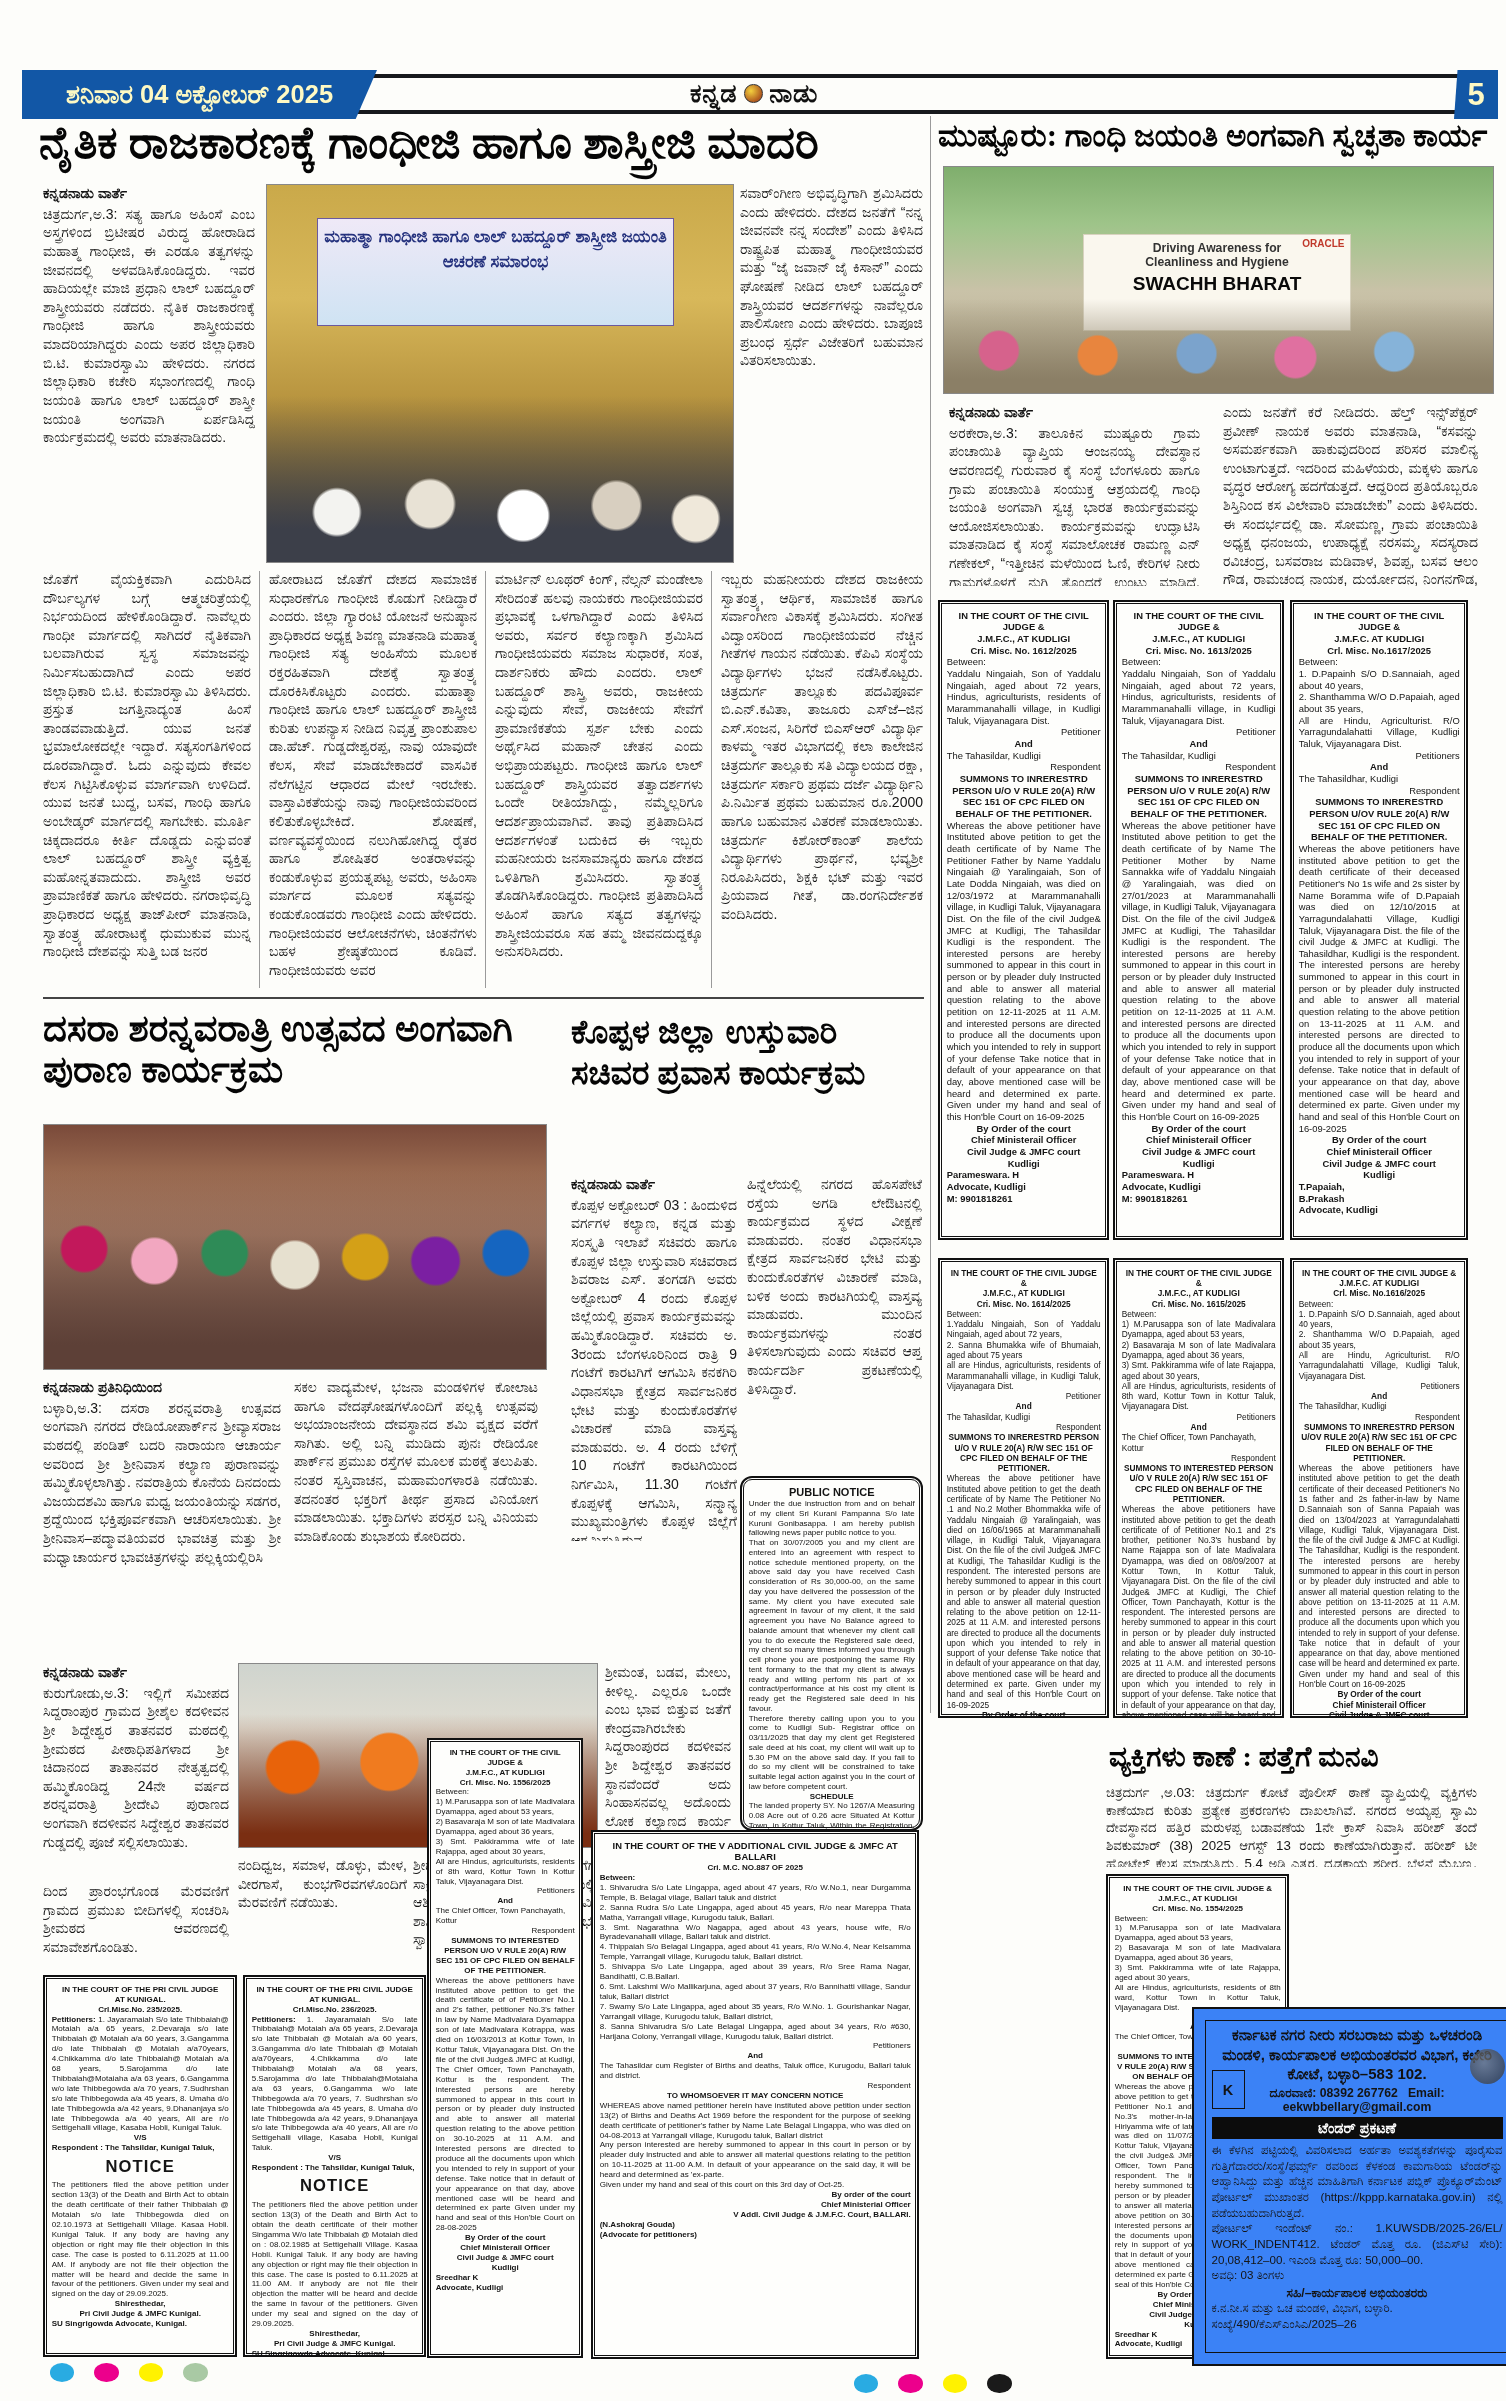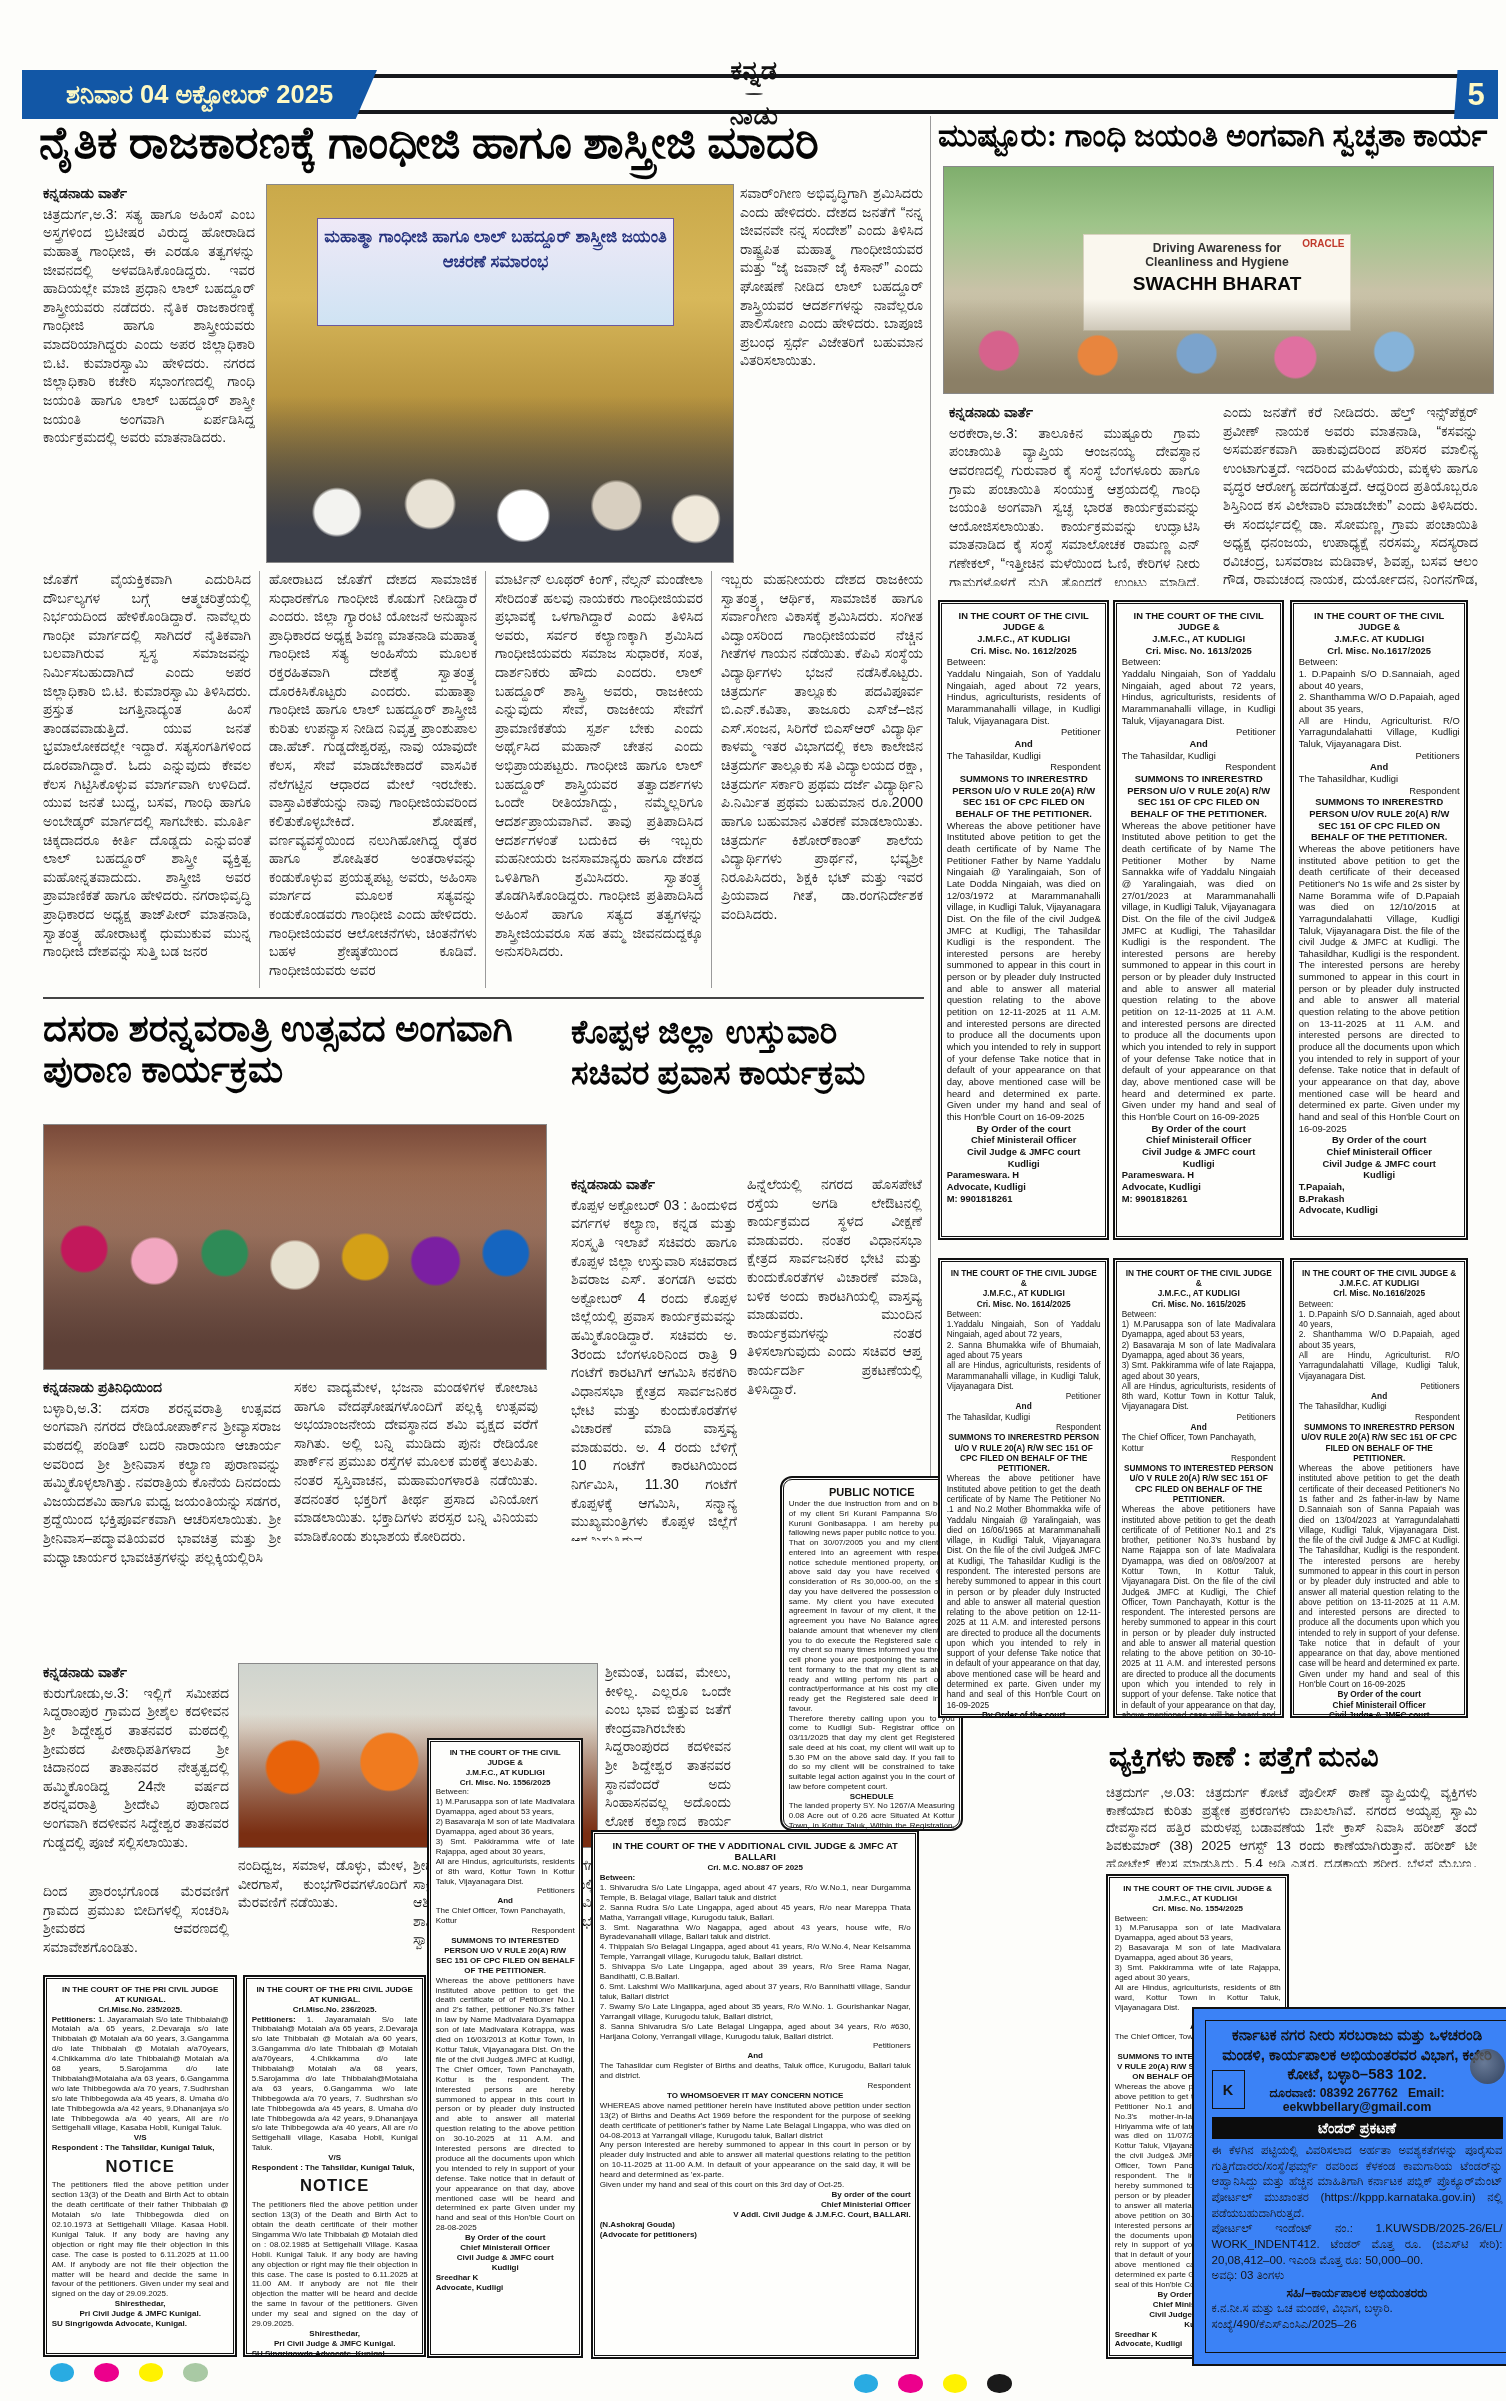--- a/index.html
+++ b/index.html
@@ -1,18 +1,18 @@
 <!DOCTYPE html>
 <html style="font-size:9px"><head>
 <meta charset="utf-8">
 <style>
   html,body{margin:0;padding:0;background:#e9e9e6;}
   .page{position:relative;width:1507px;height:2401px;background:#fdfdfa;overflow:hidden;
         font-family:"Liberation Sans","DejaVu Sans",sans-serif;color:#141414;}
-  .abs{position:absolute;flex-direction:column;}
+  .abs{position:absolute;}
   
   .hdr-rule{position:absolute;left:22px;width:1442px;height:3.9px;background:#17191c;}
   .hdr-blue{position:absolute;background:#1257a6;color:#fef9c3;display:flex;align-items:center;justify-content:center;}
   .hdr-date{left:22px;top:70px;width:355px;height:49px;font-size:25.5px;font-weight:bold;
             clip-path:polygon(0 0,100% 0,94% 100%,0 100%);}
   .hdr-page{left:1454px;top:70px;width:44px;height:49px;font-size:31px;font-weight:bold;
             clip-path:polygon(8% 0,100% 0,100% 100%,0 100%);}
   .masthead{left:582px;top:77px;width:344px;height:33px;display:flex;align-items:center;justify-content:center;
             gap:6.7px;font-size:25.5px;font-weight:bold;color:#111;letter-spacing:0.6px;}
   .mast-ico{width:16.6px;height:16.6px;border-radius:50%;background:radial-gradient(circle at 35% 35%,#f3d03e,#b05a1f 70%);
@@ -141,21 +141,21 @@
   </div>
   <div class="col" style="left:294px;top:1378px;width:244px;height:360px;">ಸಕಲ ವಾದ್ಯಮೇಳ, ಭಜನಾ ಮಂಡಳಿಗಳ ಕೋಲಾಟ ಹಾಗೂ ವೇದಘೋಷಗಳೊಂದಿಗೆ ಪಲ್ಲಕ್ಕಿ ಉತ್ಸವವು ಅಭಯಾಂಜನೇಯ ದೇವಸ್ಥಾನದ ಶಮಿ ವೃಕ್ಷದ ವರೆಗೆ ಸಾಗಿತು. ಅಲ್ಲಿ ಬನ್ನಿ ಮುಡಿದು ಪುನಃ ರೇಡಿಯೋ ಪಾರ್ಕ್‌ನ ಪ್ರಮುಖ ರಸ್ತೆಗಳ ಮೂಲಕ ಮಠಕ್ಕೆ ತಲುಪಿತು. ನಂತರ ಸ್ವಸ್ತಿವಾಚನ, ಮಹಾಮಂಗಳಾರತಿ ನಡೆಯಿತು. ತದನಂತರ ಭಕ್ತರಿಗೆ ತೀರ್ಥ ಪ್ರಸಾದ ವಿನಿಯೋಗ ಮಾಡಲಾಯಿತು. ಭಕ್ತಾದಿಗಳು ಪರಸ್ಪರ ಬನ್ನಿ ವಿನಿಯಮ ಮಾಡಿಕೊಂಡು ಶುಭಾಶಯ ಕೋರಿದರು.</div>
 
   <div class="headline" style="left:571px;top:1012px;width:347px;height:155px;font-size:33px;text-align:left;line-height:1.25;">ಕೊಪ್ಪಳ ಜಿಲ್ಲಾ ಉಸ್ತುವಾರಿ ಸಚಿವರ ಪ್ರವಾಸ ಕಾರ್ಯಕ್ರಮ</div>
   <div class="col" style="left:571px;top:1175px;width:166px;height:366px;">
     <div class="byline">ಕನ್ನಡನಾಡು ವಾರ್ತೆ</div>
     <span>ಕೊಪ್ಪಳ ಅಕ್ಟೋಬರ್ 03 : ಹಿಂದುಳಿದ ವರ್ಗಗಳ ಕಲ್ಯಾಣ, ಕನ್ನಡ ಮತ್ತು ಸಂಸ್ಕೃತಿ ಇಲಾಖೆ ಸಚಿವರು ಹಾಗೂ ಕೊಪ್ಪಳ ಜಿಲ್ಲಾ ಉಸ್ತುವಾರಿ ಸಚಿವರಾದ ಶಿವರಾಜ ಎಸ್. ತಂಗಡಗಿ ಅವರು ಅಕ್ಟೋಬರ್ 4 ರಂದು ಕೊಪ್ಪಳ ಜಿಲ್ಲೆಯಲ್ಲಿ ಪ್ರವಾಸ ಕಾರ್ಯಕ್ರಮವನ್ನು ಹಮ್ಮಿಕೊಂಡಿದ್ದಾರೆ. ಸಚಿವರು ಅ. 3ರಂದು ಬೆಂಗಳೂರಿನಿಂದ ರಾತ್ರಿ 9 ಗಂಟೆಗೆ ಕಾರಟಗಿಗೆ ಆಗಮಿಸಿ ಕನಕಗಿರಿ ವಿಧಾನಸಭಾ ಕ್ಷೇತ್ರದ ಸಾರ್ವಜನಿಕರ ಭೇಟಿ ಮತ್ತು ಕುಂದುಕೊರತೆಗಳ ವಿಚಾರಣೆ ಮಾಡಿ ವಾಸ್ತವ್ಯ ಮಾಡುವರು. ಅ. 4 ರಂದು ಬೆಳಿಗ್ಗೆ 10 ಗಂಟೆಗೆ ಕಾರಟಗಿಯಿಂದ ನಿರ್ಗಮಿಸಿ, 11.30 ಗಂಟೆಗೆ ಕೊಪ್ಪಳಕ್ಕೆ ಆಗಮಿಸಿ, ಸನ್ಮಾನ್ಯ ಮುಖ್ಯಮಂತ್ರಿಗಳು ಕೊಪ್ಪಳ ಜಿಲ್ಲೆಗೆ ಆಗಮಿಸುತ್ತಿರುವ</span>
   </div>
   <div class="col" style="left:747px;top:1175px;width:175px;height:288px;">ಹಿನ್ನೆಲೆಯಲ್ಲಿ ನಗರದ ಹೊಸಪೇಟೆ ರಸ್ತೆಯ ಅಗಡಿ ಲೇಔಟನಲ್ಲಿ ಕಾರ್ಯಕ್ರಮದ ಸ್ಥಳದ ವೀಕ್ಷಣೆ ಮಾಡುವರು. ನಂತರ ವಿಧಾನಸಭಾ ಕ್ಷೇತ್ರದ ಸಾರ್ವಜನಿಕರ ಭೇಟಿ ಮತ್ತು ಕುಂದುಕೊರತೆಗಳ ವಿಚಾರಣೆ ಮಾಡಿ, ಬಳಿಕ ಅಂದು ಕಾರಟಗಿಯಲ್ಲಿ ವಾಸ್ತವ್ಯ ಮಾಡುವರು. ಮುಂದಿನ ಕಾರ್ಯಕ್ರಮಗಳನ್ನು ನಂತರ ತಿಳಿಸಲಾಗುವುದು ಎಂದು ಸಚಿವರ ಆಪ್ತ ಕಾರ್ಯದರ್ಶಿ ಪ್ರಕಟಣೆಯಲ್ಲಿ ತಿಳಿಸಿದ್ದಾರೆ.</div>
 
-  <div class="nbox" style="left:780px;top:1476px;width:166px;height:339px;font-size:8px;line-height:1.22;border-radius:12px;">
+  <div class="nbox" style="left:740px;top:1476px;width:166px;height:339px;font-size:8px;line-height:1.22;border-radius:12px;">
     <div class="c" style="font-size:11px;">PUBLIC NOTICE</div>
     <div class="j">Under the due instruction from and on behalf of my client Sri Kurani Pampanna S/o late Kuruni Gonibasappa. I am hereby publish fallowing news paper public notice to you.</div>
     <div class="j">That on 30/07/2005 you and my client are entered into an agreement with respect to notice schedule mentioned property, on the above said day you have received Cash consideration of Rs 30,000-00, on the same day you have delivered the possession of the same. My client you have executed sale agreement in favour of my client, it the said agreement you have No Balance agreed to balande amount that whenever my client call you to do execute the Registered sale deed, my chent so many times informed you through cell phone you are postponing the same Rly tent formany to the that my client is always ready and willing perform his part of xx contract/performance at his cost my client is ready get the Registered sale deed in his favour.</div>
     <div class="j">Therefore thereby calling upon you to you come to Kudligi Sub- Registrar office on 03/11/2025 that day my clent get Registered sale deed at his coat, my client will wait up to 5.30 PM on the above said day. If you fail to do so my client will be constrained to take suitable legal action against you in the court of law before competent court.</div>
     <div class="c">SCHEDULE</div>
     <div class="j">The landed property SY. No 1267/A Measuring 0.08 Acre out of 0.26 acre Situated At Kottur Town, in Kottur Taluk, Within the Registration. District, Vijayanagara and Sub Registration Kudligi Bounded By:-</div>
 
   </div>
 
   <div class="col" style="left:43px;top:1663px;width:186px;height:305px;">

